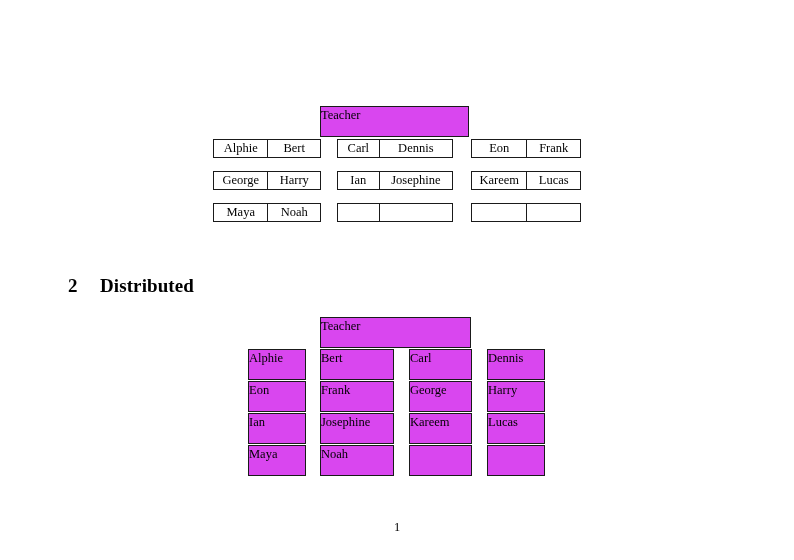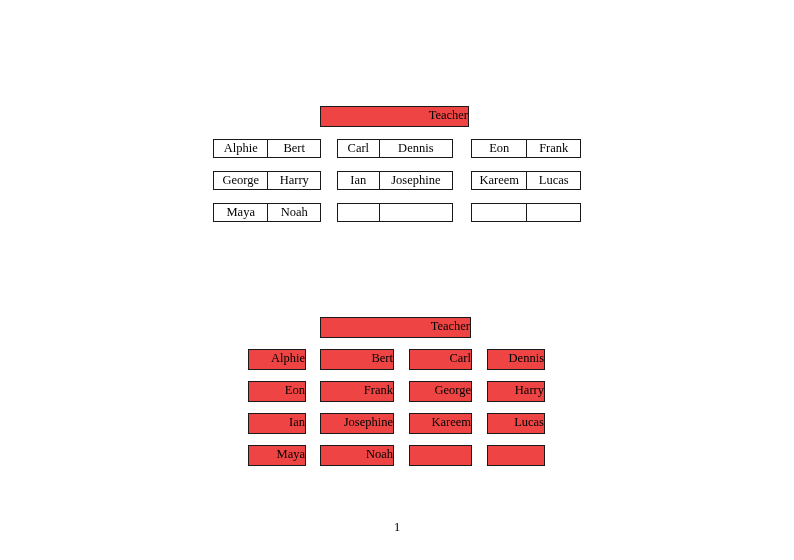--- a/index.html
+++ b/index.html
@@ -41,24 +41,24 @@
   }
 
   #heading-classical { top: 64px; }
   #heading-distributed { top: 275px; }
 
   
   .box {
     position: absolute;
     box-sizing: border-box;
     border: 1px solid #1a1a1a;
-    background: #ef4444;
-    height: 21px;
+    background: #d946ef;
+    height: 31px;
     line-height: 17px;
-    text-align: right;
+    text-align: left;
     font-size: 12.5px;
     white-space: nowrap;
     overflow: hidden;
   }
 
   
   .teacher-box {
     font-size: 12.5px;
   }
 
@@ -134,20 +134,23 @@
   </div>
   <div class="pair-group" style="left:471px; top:171px; width:110px;">
     <div class="pair-cell" style="width:55px;">Kareem</div>
     <div class="pair-cell" style="width:54px;">Lucas</div>
   </div>
   <div class="pair-group" style="left:471px; top:203px; width:110px;">
     <div class="pair-cell" style="width:55px;"></div>
     <div class="pair-cell" style="width:54px;"></div>
   </div>
 
+  <div class="section-heading" id="heading-distributed">
+    <span class="sec-num">2</span><span class="sec-title">Distributed</span>
+  </div>
 
   <div class="box teacher-box" style="left:320px; top:317px; width:151px;">Teacher</div>
 
   <div class="box" style="left:248px; top:349px; width:58px;">Alphie</div>
   <div class="box" style="left:320px; top:349px; width:74px;">Bert</div>
   <div class="box" style="left:409px; top:349px; width:63px;">Carl</div>
   <div class="box" style="left:487px; top:349px; width:58px;">Dennis</div>
 
   <div class="box" style="left:248px; top:381px; width:58px;">Eon</div>
   <div class="box" style="left:320px; top:381px; width:74px;">Frank</div>

